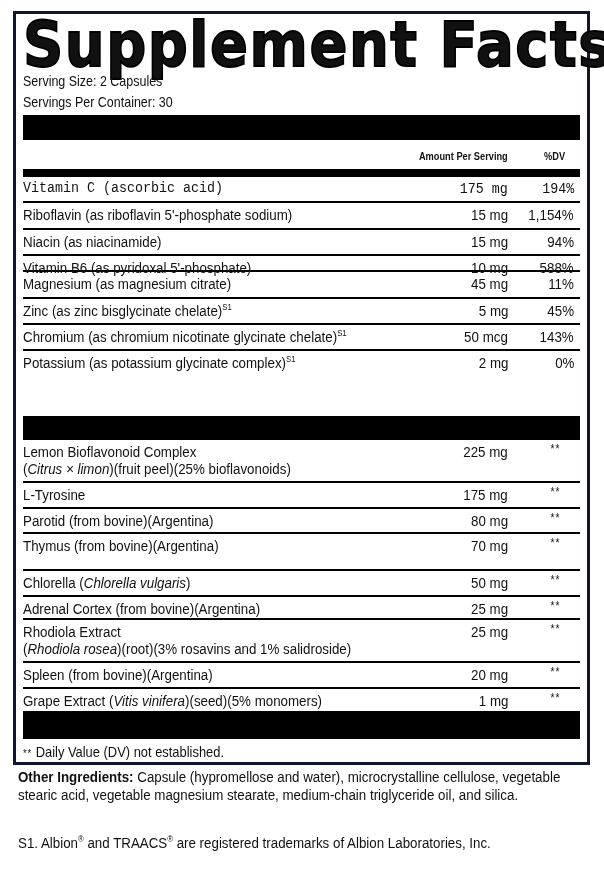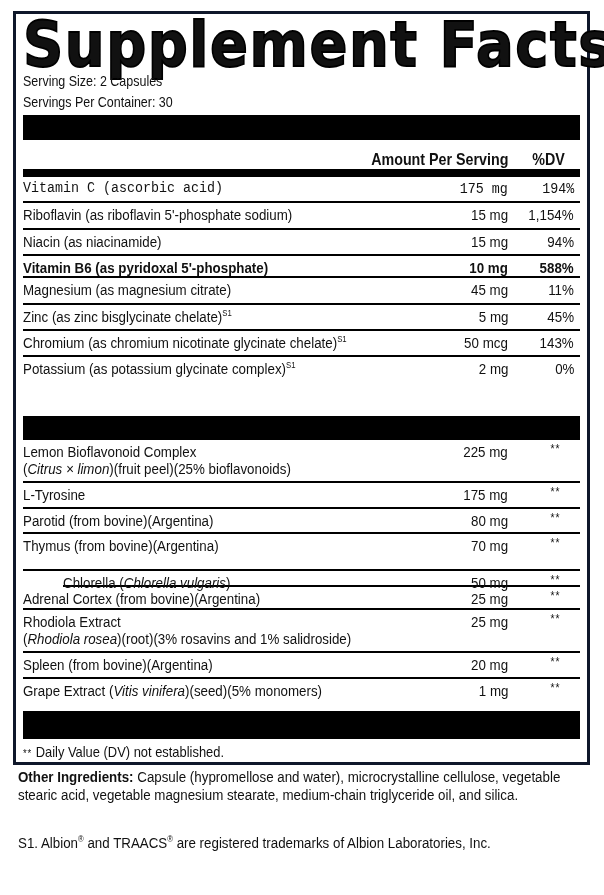--- a/index.html
+++ b/index.html
@@ -1,21 +1,21 @@
 <!DOCTYPE html>
 <html><head>
 <meta charset="utf-8">
 <style>
   html, body { margin: 0; padding: 0; background: #ffffff; }
   body { width: 604px; height: 895px; position: relative; font-family: "Liberation Sans", sans-serif; color: #111; overflow: hidden; }
   .panel { position: absolute; left: 13px; top: 11px; width: 571px; height: 748px; border: 3px solid #0f172a; background: #fff; }
   .title { position: absolute; left: 7px; top: -6px; font-family: "DejaVu Sans", sans-serif; font-weight: 900; font-size: 56px; letter-spacing: 1.5px; transform: scaleY(1.12); transform-origin: top left; -webkit-text-stroke: 1.6px #000; white-space: nowrap; }
   .serv { position: absolute; left: 7px; font-size: 14.5px; transform: scaleX(0.86); transform-origin: left; white-space: nowrap; }
   .bar { position: absolute; left: 7px; right: 7px; background: #000; }
-  .colhead { position: absolute; left: 7px; right: 7px; top: 134px; height: 22px; font-weight: bold; font-size: 17px; }
+  .colhead { position: absolute; left: 7px; right: 7px; top: 134px; height: 22px; font-weight: bold; font-size: 11px; }
   .colhead .amt { position: absolute; right: 72px; top: 2px; transform: scaleX(0.84); transform-origin: right; white-space: nowrap; }
   .colhead .dv { position: absolute; right: 15px; top: 2px; transform: scaleX(0.84); transform-origin: right; }
   .rows { position: absolute; left: 7px; right: 7px; }
   .row { position: relative; border-bottom: 2px solid #000; font-size: 15.5px; box-sizing: border-box; }
   .row.last { border-bottom: none; }
   .row .name { position: absolute; left: 0; top: 3px; transform: scaleX(0.86); transform-origin: left; white-space: nowrap; line-height: 17px; }
   .row .amt { position: absolute; right: 72px; top: 3px; transform: scaleX(0.86); transform-origin: right; white-space: nowrap; }
   .row .dv { position: absolute; right: 6px; top: 3px; transform: scaleX(0.86); transform-origin: right; white-space: nowrap; }
   .row .dv.star { right: 20px; top: 2px; font-size: 12px; letter-spacing: 1px; }
   .row sup { font-size: 9px; vertical-align: 6px; line-height: 0; }
@@ -53,21 +53,21 @@
       <div class="row" style="height: 26.4px;">
         <span class="name"><span>Riboflavin (as riboflavin 5'-phosphate sodium)</span></span>
         <span class="amt">15 mg</span>
         <span class="dv">1,154%</span>
       </div>
       <div class="row" style="height: 26.4px;">
         <span class="name"><span>Niacin (as niacinamide)</span></span>
         <span class="amt">15 mg</span>
         <span class="dv">94%</span>
       </div>
-      <div class="row" style="height: 22px; font-weight: bold;">
+      <div class="row" style="height: 16px;">
         <span class="name"><span>Vitamin B6 (as pyridoxal 5'-phosphate)</span></span>
         <span class="amt">10 mg</span>
         <span class="dv">588%</span>
       </div>
       <div class="row" style="height: 26.4px;">
         <span class="name"><span>Magnesium (as magnesium citrate)</span></span>
         <span class="amt">45 mg</span>
         <span class="dv">11%</span>
       </div>
       <div class="row" style="height: 26.4px;">
@@ -103,21 +103,21 @@
       <div class="row" style="height: 25.5px;">
         <span class="name"><span>Parotid (from bovine)(Argentina)</span></span>
         <span class="amt">80 mg</span>
         <span class="dv star">**</span>
       </div>
       <div class="row" style="height: 37px;">
         <span class="name"><span>Thymus (from bovine)(Argentina)</span></span>
         <span class="amt">70 mg</span>
         <span class="dv star">**</span>
       </div>
-      <div class="row" style="height: 16px; margin-left: 40px;">
+      <div class="row" style="height: 26px;">
         <span class="name"><span>Chlorella (</span><i>Chlorella vulgaris</i><span>)</span></span>
         <span class="amt">50 mg</span>
         <span class="dv star">**</span>
       </div>
       <div class="row" style="height: 23px;">
         <span class="name"><span>Adrenal Cortex (from bovine)(Argentina)</span></span>
         <span class="amt">25 mg</span>
         <span class="dv star">**</span>
       </div>
       <div class="row" style="height: 43px;">

